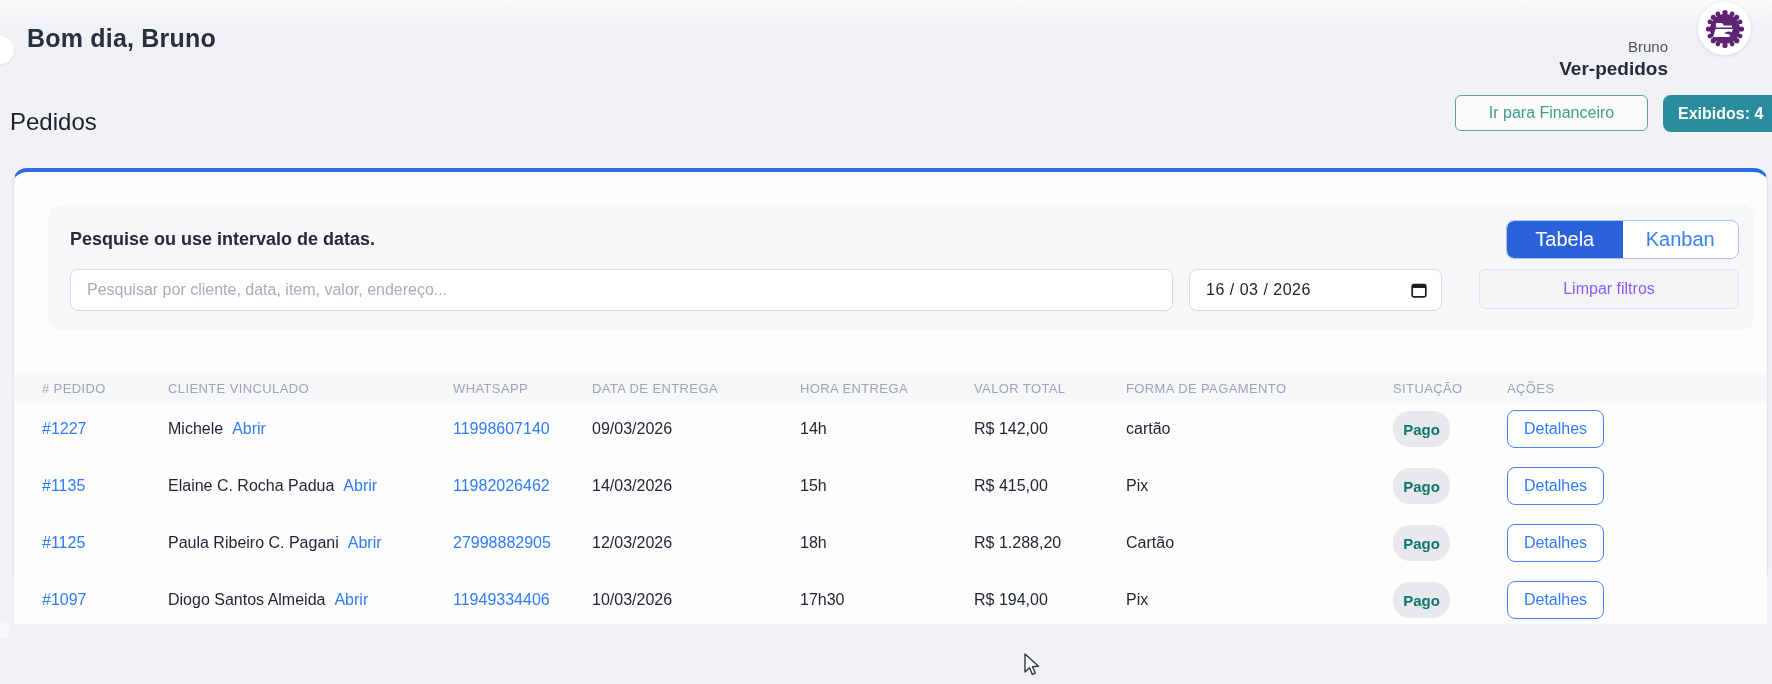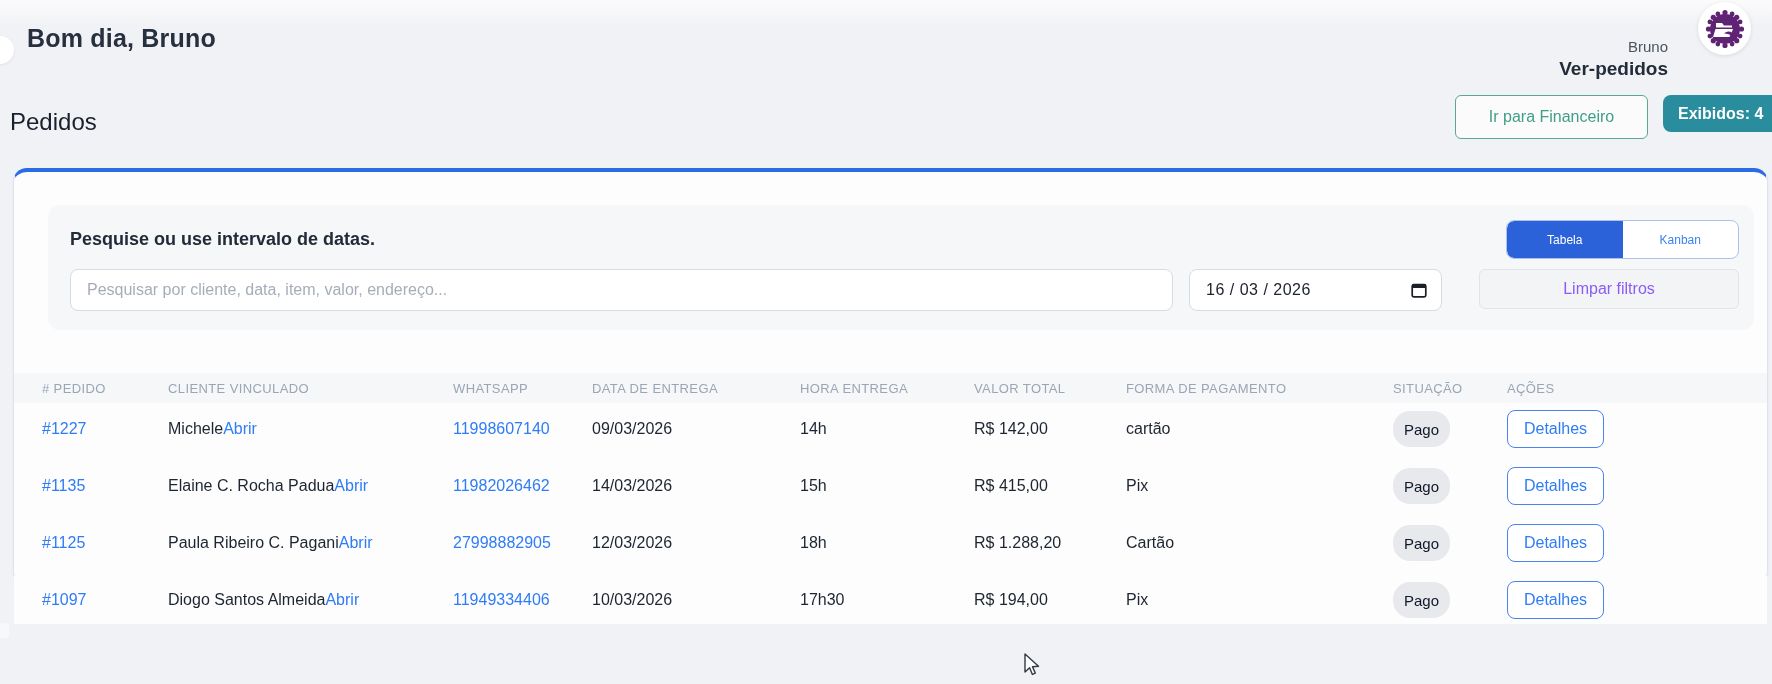--- a/index.html
+++ b/index.html
@@ -20,40 +20,40 @@
   .edge-pill { position:absolute; left:-6px; top:623px; width:15px; height:15px; border-radius:4px; background:#f7f8fa; }
 
   .user-block { position:absolute; top:6px; right:104px; text-align:right; line-height:1.25;margin-top:32px; }
   .user-name { font-size:15px; color:#4a5461; }
   .user-role { font-size:19px; font-weight:700; color:#232c39; }
   .avatar { position:absolute; left:1698px; top:2px; width:53px; height:53px; border-radius:50%;
     background:#ffffff; box-shadow:0 1px 4px rgba(0,0,0,.10); display:flex; align-items:center; justify-content:center; }
 
   
   .page-title { position:absolute; left:10px; top:108px; font-size:24px; font-weight:500; color:#1a202c; }
-  .btn-financeiro { position:absolute; left:1455px; top:95px; width:193px; height:44px;
+  .btn-financeiro { position:absolute; left:1455px; top:95px; width:193px; height:36px;
     background:rgba(255,255,255,.7); border:1px solid #5aa88e; border-radius:6px;
     color:#3f9e85; font-size:16px; display:flex; align-items:center; justify-content:center; cursor:pointer; }
   .badge-exibidos { position:absolute; left:1663px; top:95px; width:132px; height:37px;
     background:#2a8d9e; border-radius:8px; color:#ffffff; font-size:16px; font-weight:700;
     display:flex; align-items:center; padding-left:15px; }
 
   
   .card { position:absolute; left:13px; top:168px; width:1755px; height:417px;
     background:#fdfdfe; border:1px solid #dde3ef; border-top:4px solid #2b6ce5;
     border-radius:14px; box-shadow:0 1px 3px rgba(20,40,90,.05); }
 
   
   .panel { position:absolute; left:34px; top:33px; width:1706px; height:125px;
     background:#f6f7f9; border-radius:12px; padding:15px 15px 0 22px; }
   .panel-row1 { display:flex; align-items:center; height:39px; }
   .panel-heading { font-size:18px; font-weight:700; color:#232b38; }
   .toggle { margin-left:auto; width:233px; height:39px; display:flex;
     border:1px solid #a9c2ef; border-radius:8px; background:#ffffff; overflow:hidden; }
-  .toggle-seg { flex:1; display:flex; align-items:center; justify-content:center; font-size:12px; cursor:pointer; }
+  .toggle-seg { flex:1; display:flex; align-items:center; justify-content:center; font-size:20px; cursor:pointer; }
   .toggle-seg.active { background:#2b62d9; color:#ffffff; border-radius:7px 0 0 7px; }
   .toggle-seg.inactive { color:#3b82f6; }
   .panel-row2 { display:flex; margin-top:10px; height:42px; }
   .search-input { flex:1; height:42px; background:#ffffff; border:1px solid #d7dbe2; border-radius:8px;
     font-size:16px; color:#1d2530; padding:0 16px; font-family:"Liberation Sans",sans-serif; outline:none; }
   .search-input::placeholder { color:#a6adb8; }
   .date-input { width:253px; height:42px; margin-left:16px; background:#ffffff; border:1px solid #d7dbe2;
     border-radius:8px; display:flex; align-items:center; padding:0 14px 0 16px; font-size:16px; color:#20262f;
     letter-spacing:.5px; cursor:text; }
   .date-input .cal { margin-left:auto; }
@@ -61,23 +61,23 @@
     border-radius:6px; font-size:16px; color:#8b5cf6; display:flex; align-items:center; justify-content:center; cursor:pointer; }
 
   
   .grid-row { display:grid; grid-template-columns:126px 285px 139px 208px 174px 152px 267px 114px 1fr;
     padding-left:28px; align-items:center;margin-top:9px; }
   .thead { position:absolute; left:0; top:192px; width:100%; height:30px; background:#f6f7f9;
     font-size:13px; color:#9aa6b5; letter-spacing:.03em; }
   .tbody { position:absolute; left:0; top:224px; width:100%; }
   .trow { height:48px; font-size:16px; color:#1d2530; background:#fdfdfe; }
   .order-id, .phone-link, .open-link { color:#2e7cf6; cursor:pointer; }
-  .client-cell { display:flex; align-items:flex-start; }
+  .client-cell { display:flex; align-items:flex-start; gap:9px; }
   .status-pill { display:inline-flex; width:57px; height:36px; border-radius:17px; background:#e8e9ed;
-    color:#0f172a; font-size:15px; align-items:center; justify-content:center; }
+    color:#0f766e; font-size:15px; align-items:center; justify-content:center;font-weight:bold; }
   .btn-details { width:97px; height:38px; background:#ffffff; border:1.5px solid #4b82f0; border-radius:8px;
     color:#2e7cf6; font-size:16px; display:flex; align-items:center; justify-content:center; cursor:pointer; }
 
   .cursor { position:absolute; left:1020px; top:652px; pointer-events:none; }
 </style>
 </head>
 <body>
 
 <div class="top-fade"></div>
 <div class="edge-circle"></div>

